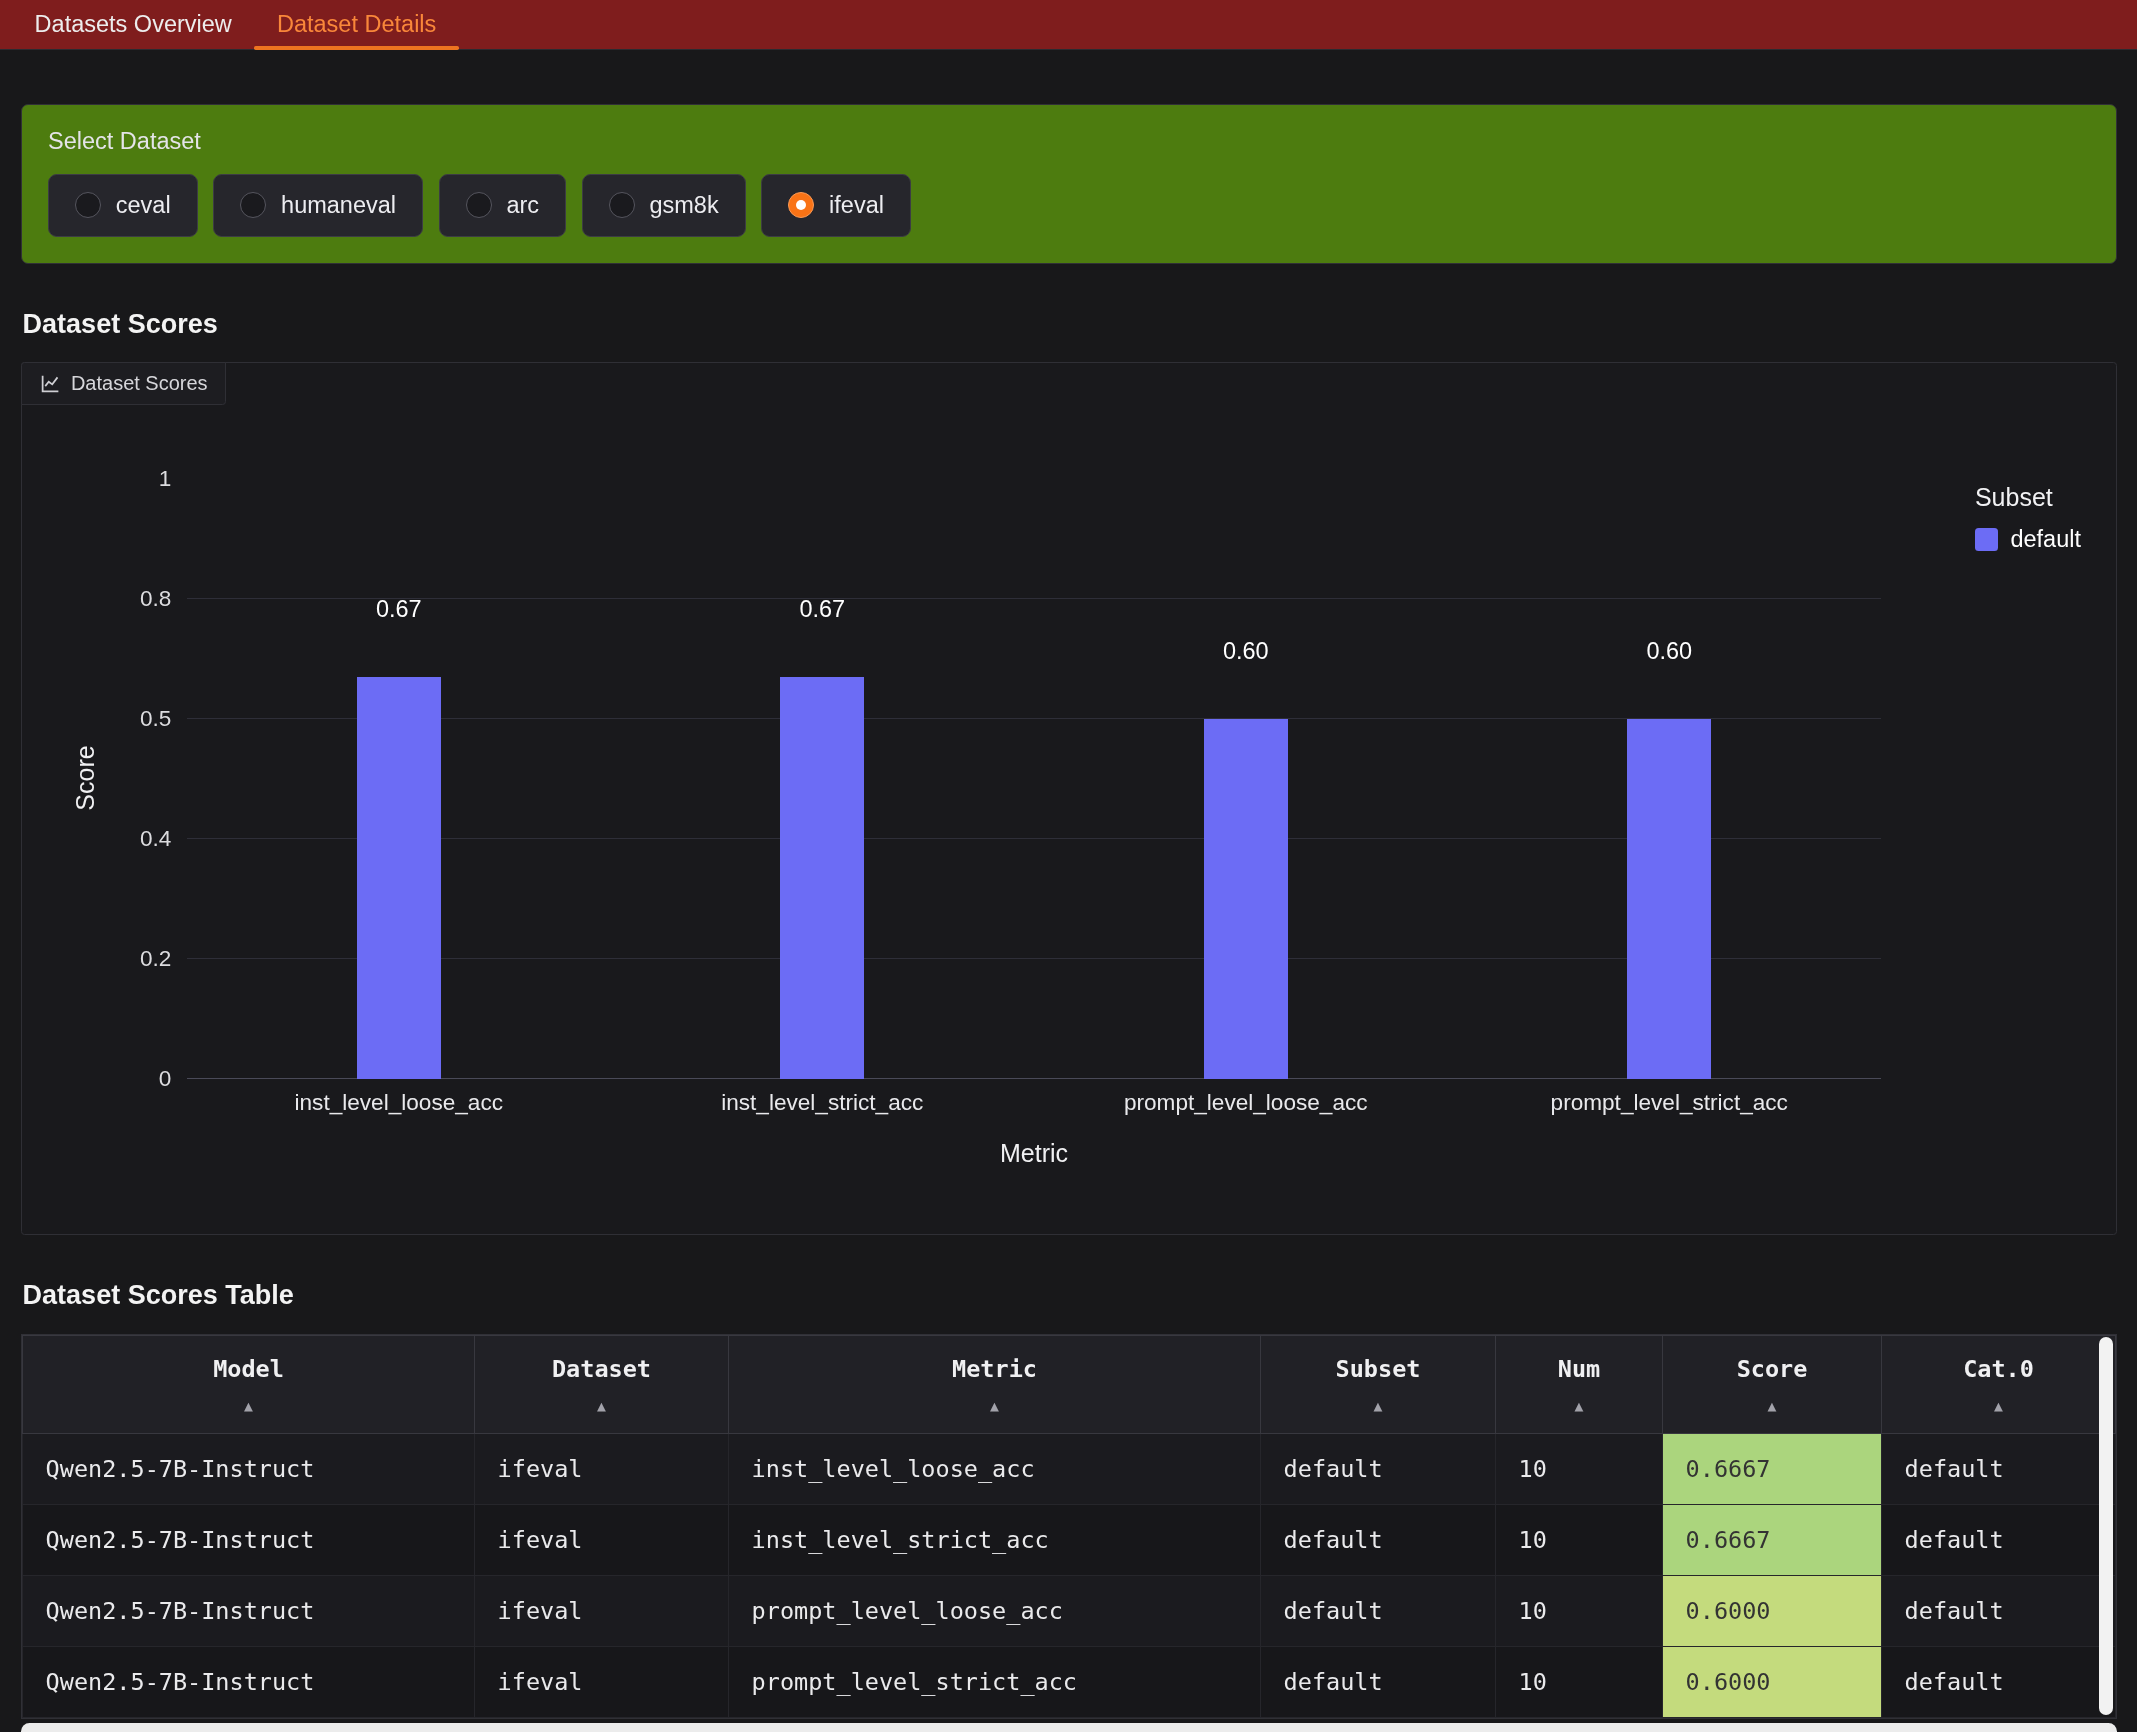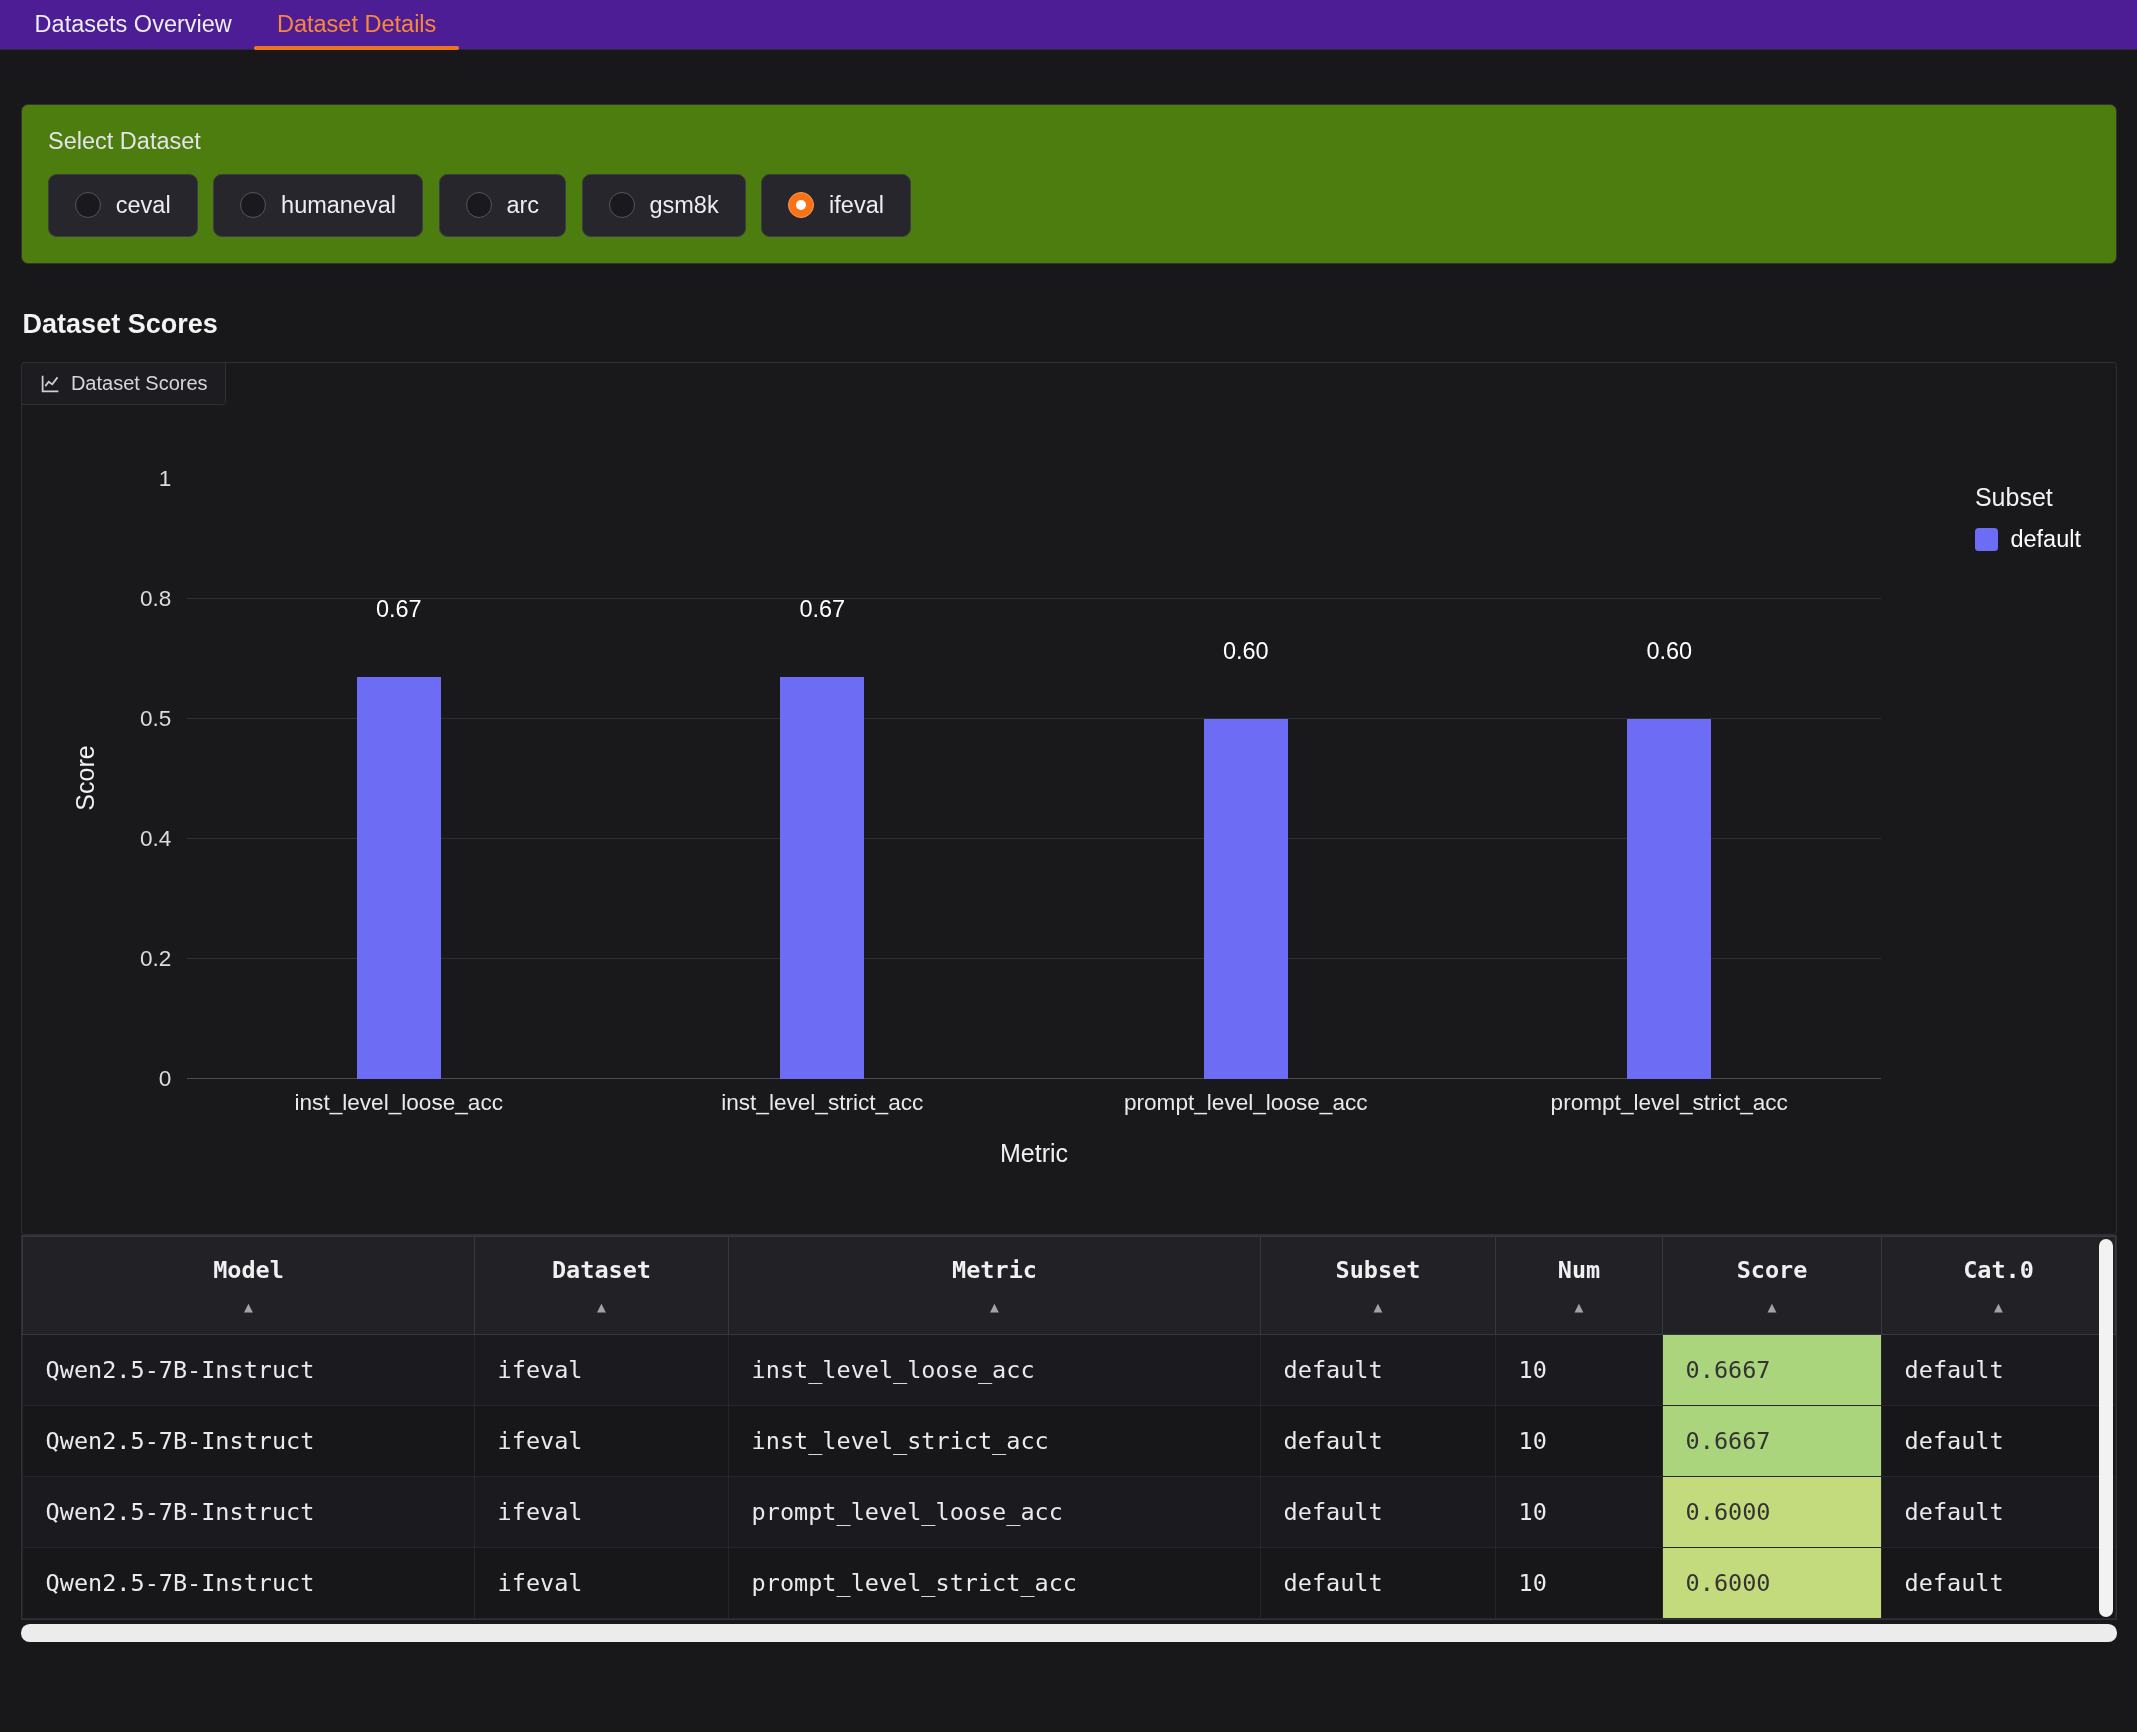--- a/index.html
+++ b/index.html
@@ -1,21 +1,21 @@
 <!DOCTYPE html>
 <html style="font-size:14px"><head>
 <meta charset="utf-8">
 <style>
   * { box-sizing: border-box; margin: 0; padding: 0; }
   html,body { background:#151517; }
   body { font-family:"Liberation Sans", sans-serif; color:#e8e8e8; }
   .page { width:2138px; height:1733px; position:relative; background:#18181a; overflow:hidden; }
 
   
-  .tabbar { display:flex; align-items:stretch; height:50px; padding:0 12px; border-bottom:0.9px solid #2b2b30; background:#4c1d95; }
+  .tabbar { display:flex; align-items:stretch; height:50px; padding:0 12px; border-bottom:0.9px solid #2b2b30; background:#7f1d1d; }
   .tab { display:flex; align-items:center; padding:0 22.6px; font-size:23.5px; color:#ededed; position:relative; cursor:pointer; }
   .tab.active { color:#f9873a; }
   .tab.active::after { content:""; position:absolute; left:0; right:0; bottom:-0.9px; height:3.5px; background:#ee7420; border-radius:1.7px; }
 
   
   .select-panel { margin:54px 21px 0; background:#4d7c0f; border:0.9px solid #303036; border-radius:7px; padding:22.6px 26px 26px; }
   .select-label { font-size:23.5px; color:#e4e4e8; margin-bottom:19px; }
   .radio-row { display:flex; gap:15.6px; }
   .radio-opt { display:flex; align-items:center; gap:14.8px; background:#26262c; border:0.9px solid #3c3c44; border-radius:8.7px; padding:0 26px; height:63px; font-size:23.5px; color:#ededf1; cursor:pointer; }
   .radio-circle { position:relative; width:26px; height:26px; border-radius:50%; background:#1a1a1e; border:1.7px solid #55555e; flex:0 0 auto; }
@@ -159,20 +159,21 @@
     <div class="xticks">
       <div class="xtick">inst_level_loose_acc</div>
       <div class="xtick">inst_level_strict_acc</div>
       <div class="xtick">prompt_level_loose_acc</div>
       <div class="xtick">prompt_level_strict_acc</div>
     </div>
     <div class="xaxis-label">Metric</div>
     <div class="yaxis-label">Score</div>
   </div>
 
+  <div class="section-heading">Dataset Scores Table</div>
 
   <div class="table-wrap">
     <table>
       <colgroup>
         <col style="width:452px">
           <col style="width:254px">
           <col style="width:532px">
           <col style="width:235px">
           <col style="width:167px">
           <col style="width:219px">

